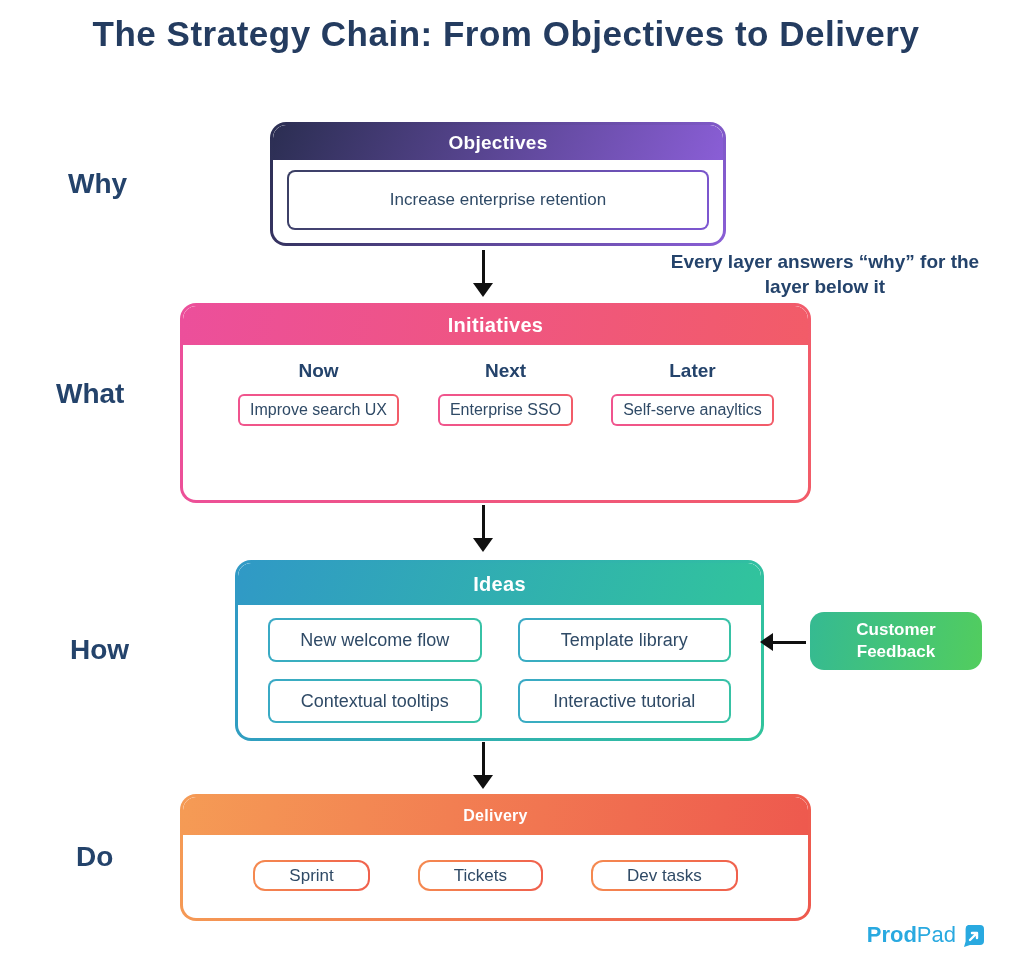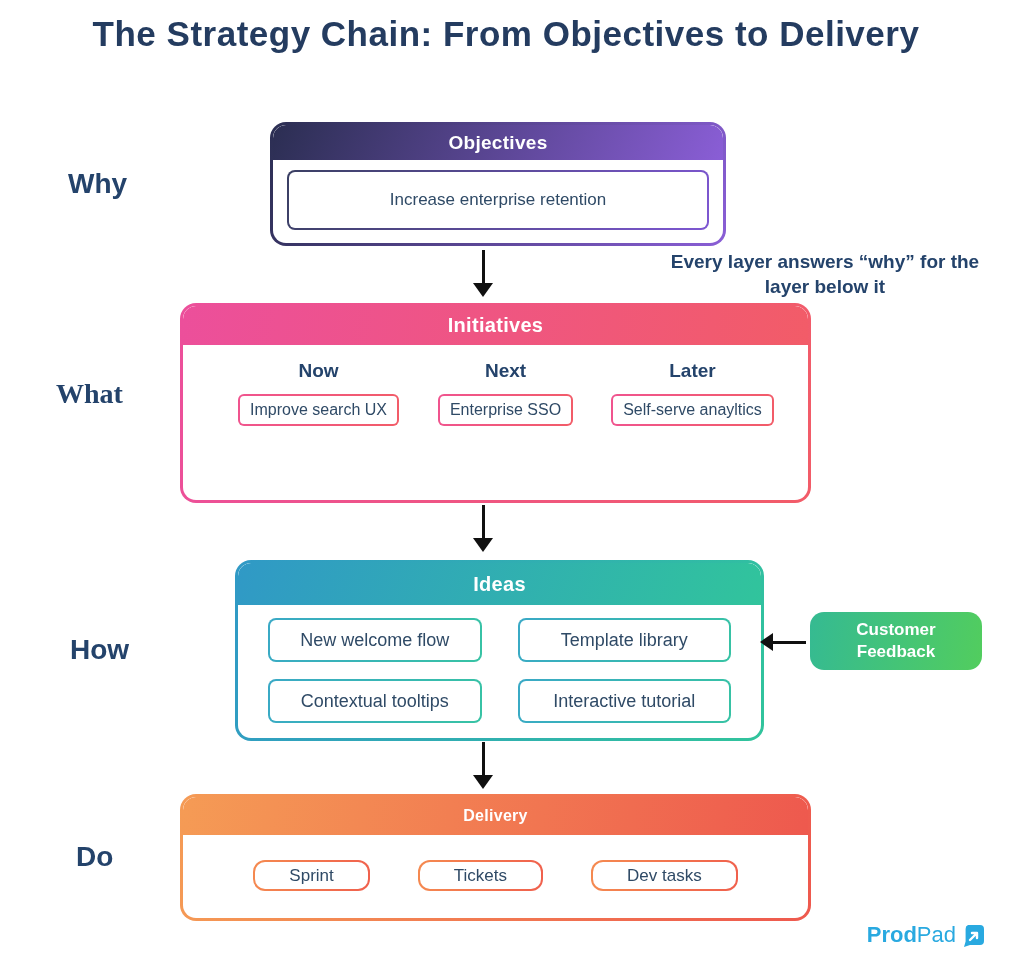--- a/index.html
+++ b/index.html
@@ -17,21 +17,21 @@
     font-family:"Liberation Sans", sans-serif; overflow:hidden;
   }
   .title{
     position:absolute; top:14px; left:0; width:100%; text-align:center;
     font-family:Liberation Sans, sans-serif; font-weight:700; font-size:35px;
     color:#243c60; letter-spacing:.5px;
   }
   .stage{
     position:absolute; font-weight:700; font-size:28px; color:var(--navy);
   }
-  .stage.why{left:68px;top:168px;} .stage.what{left:56px;top:378px;font-family:Liberation Serif, serif;}
+  .stage.why{left:68px;top:168px;} .stage.what{left:56px;top:378px;}
   .stage.how{left:70px;top:634px;} .stage.do{left:76px;top:841px;}
 
   
   .box{
     position:absolute; border:3px solid transparent; border-radius:16px;
     background:linear-gradient(#fff,#fff) padding-box, var(--g) border-box;
     overflow:hidden;
   }
   .box-header{
     width:100%; display:flex; align-items:center; justify-content:center;

